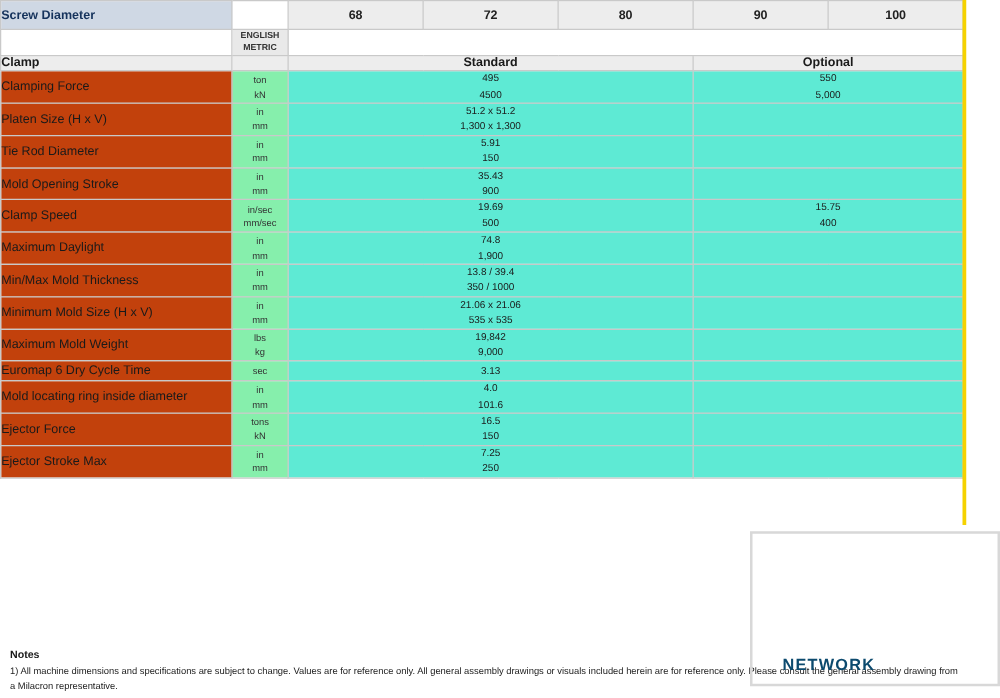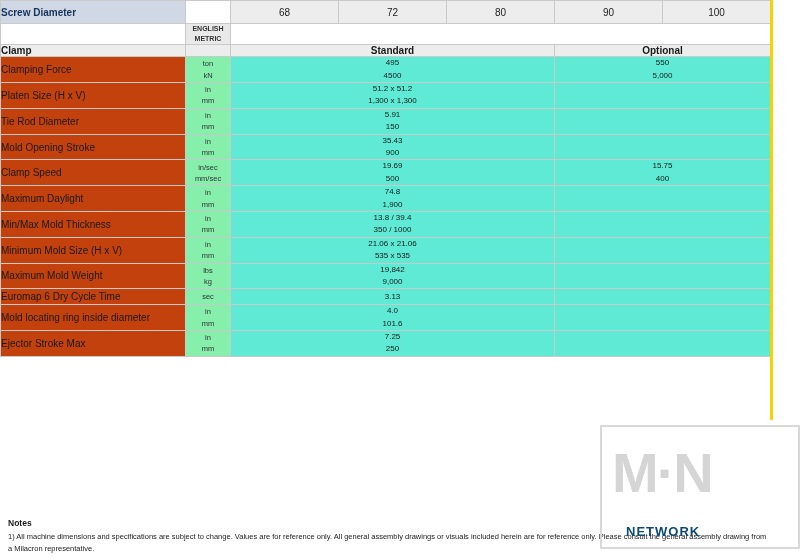--- a/index.html
+++ b/index.html
@@ -53,21 +53,21 @@
     font-weight: bold;
     font-size: 10px;
     color: #16335c;
   }
   .hdr-blank {
     background: #ffffff;
   }
   .hdr-num {
     background: #ededed;
     text-align: center;
-    font-weight: normal;
+    font-weight: bold;
     font-size: 10px;
     color: #222;
     height: 22px;
   }
   
   .em-cell {
     background: #e9e9e9;
     text-align: center;
     font-weight: bold;
     font-size: 7px;
@@ -338,37 +338,48 @@
             <span class="val-line">in</span>
             <span class="val-line">mm</span>
           </td>
           <td class="row-val" colspan="3">
             <span class="val-line">4.0</span>
             <span class="val-line">101.6</span>
           </td>
           <td class="row-val" colspan="2"></td>
         </tr>
         <tr>
+          <td class="row-label">Ejector Force</td>
+          <td class="row-unit">
+            <span class="val-line">tons</span>
+            <span class="val-line">kN</span>
+          </td>
+          <td class="row-val" colspan="3">
+            <span class="val-line">16.5</span>
+            <span class="val-line">150</span>
+          </td>
+          <td class="row-val" colspan="2"></td>
+        </tr>
+        <tr>
           <td class="row-label">Ejector Stroke Max</td>
           <td class="row-unit">
             <span class="val-line">in</span>
             <span class="val-line">mm</span>
           </td>
           <td class="row-val" colspan="3">
             <span class="val-line">7.25</span>
             <span class="val-line">250</span>
           </td>
           <td class="row-val" colspan="2"></td>
         </tr>
       </tbody>
   </table>
 
   <div class="notes-wrap">
     <div class="notes-title">Notes</div>
     <div class="notes-text">1) All machine dimensions and specifications are subject to change. Values are for reference only. All general assembly drawings or visuals included herein are for reference only. Please consult the general assembly drawing from a Milacron representative.</div>
   </div>
 
   <div class="watermark">
-    <div class="wm-main">M·N</div>
     <div class="wm-sub">NETWORK</div>
   </div>
 
 </div>
 
 </body></html>

